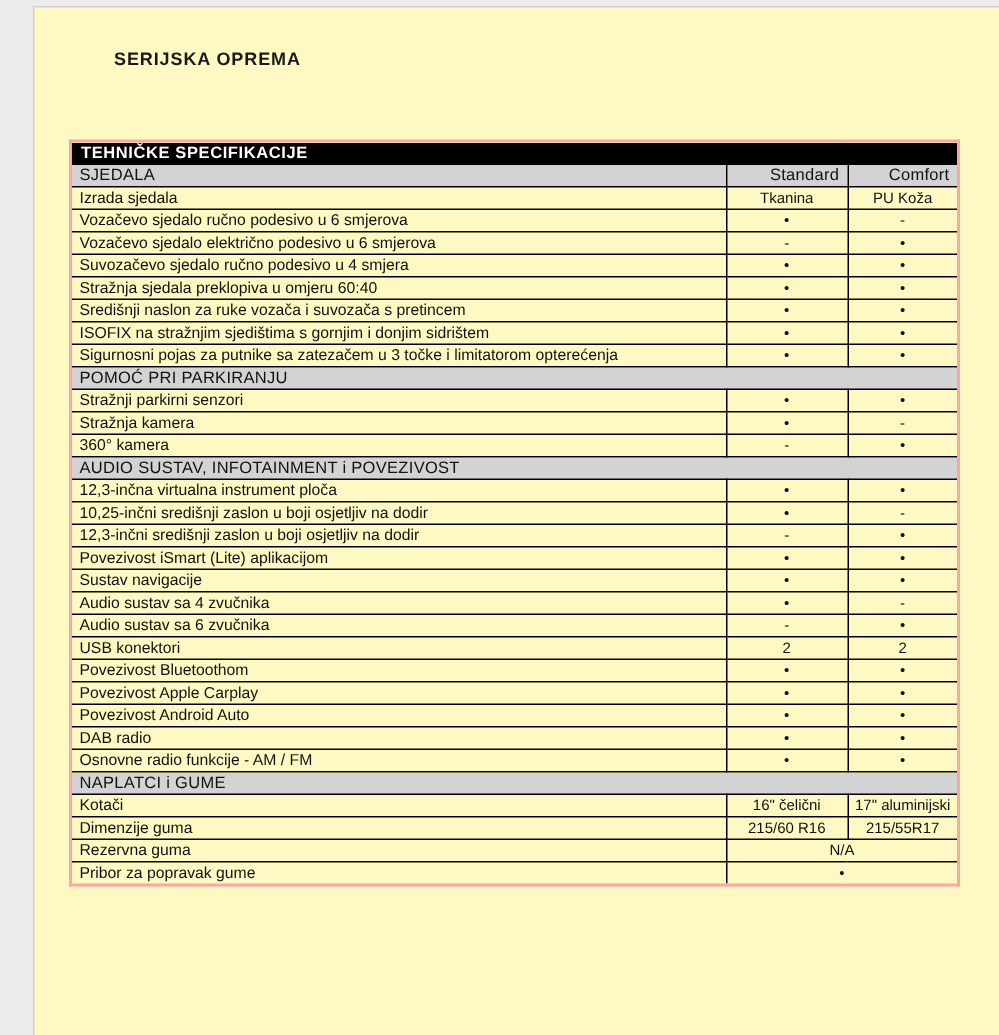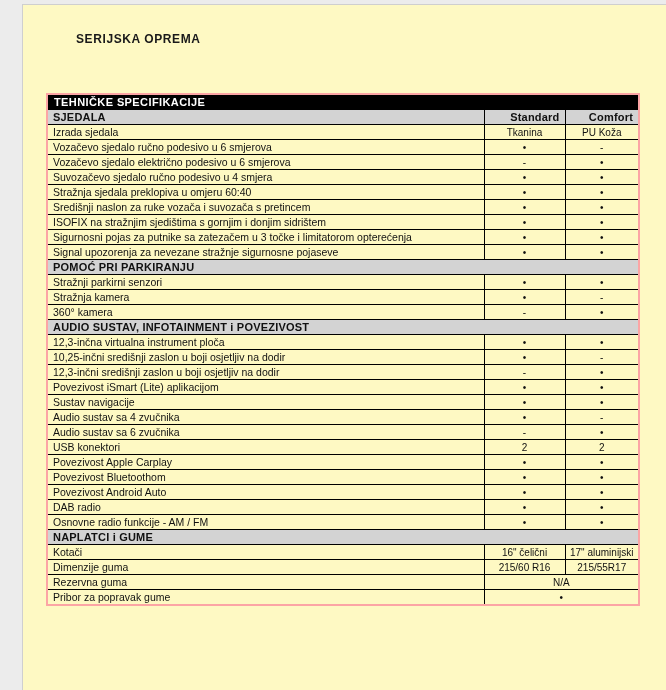--- a/index.html
+++ b/index.html
@@ -59,21 +59,21 @@
   .spec-table tr.black-header-row td {
     background: #000;
     color: #fff;
     font-weight: bold;
     font-size: 11px;
     letter-spacing: 0.4px;
     padding-left: 6px;
   }
   .spec-table tr.section-row td {
     background: #d3d3d3;
-    font-weight: bold;
+    font-weight: normal;
     font-size: 11px;
     letter-spacing: 0.2px;
   }
   .spec-table td.col-header {
     background: #d3d3d3;
     font-weight: bold;
     text-align: right;
     font-size: 10.5px;
   }
   .spec-table td.val {
@@ -135,25 +135,20 @@
         <tr>
           <td>ISOFIX na stražnjim sjedištima s gornjim i donjim sidrištem</td>
           <td class="val">•</td>
           <td class="val">•</td>
         </tr>
         <tr>
           <td>Sigurnosni pojas za putnike sa zatezačem u 3 točke i limitatorom opterećenja</td>
           <td class="val">•</td>
           <td class="val">•</td>
         </tr>
-        <tr>
-          <td>Signal upozorenja za nevezane stražnje sigurnosne pojaseve</td>
-          <td class="val">•</td>
-          <td class="val">•</td>
-        </tr>
         <tr class="section-row">
           <td colspan="3">POMOĆ PRI PARKIRANJU</td>
         </tr>
         <tr>
           <td>Stražnji parkirni senzori</td>
           <td class="val">•</td>
           <td class="val">•</td>
         </tr>
         <tr>
           <td>Stražnja kamera</td>
@@ -202,26 +197,26 @@
           <td>Audio sustav sa 6 zvučnika</td>
           <td class="val">-</td>
           <td class="val">•</td>
         </tr>
         <tr>
           <td>USB konektori</td>
           <td class="val">2</td>
           <td class="val">2</td>
         </tr>
         <tr>
+          <td>Povezivost Bluetoothom</td>
+          <td class="val">•</td>
+          <td class="val">•</td>
+        </tr>
+        <tr>
           <td>Povezivost Apple Carplay</td>
-          <td class="val">•</td>
-          <td class="val">•</td>
-        </tr>
-        <tr>
-          <td>Povezivost Bluetoothom</td>
           <td class="val">•</td>
           <td class="val">•</td>
         </tr>
         <tr>
           <td>Povezivost Android Auto</td>
           <td class="val">•</td>
           <td class="val">•</td>
         </tr>
         <tr>
           <td>DAB radio</td>

